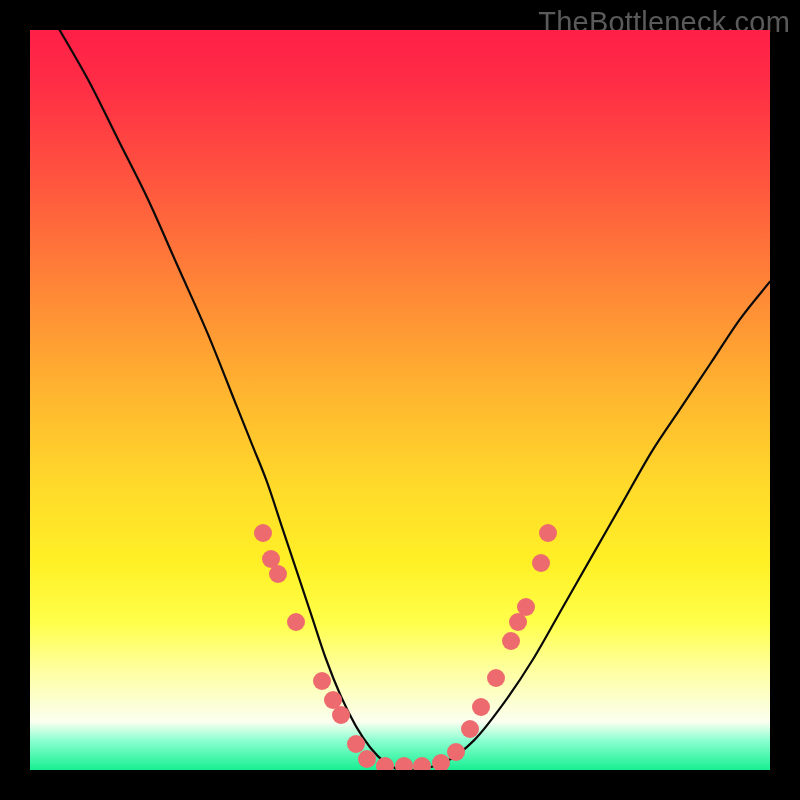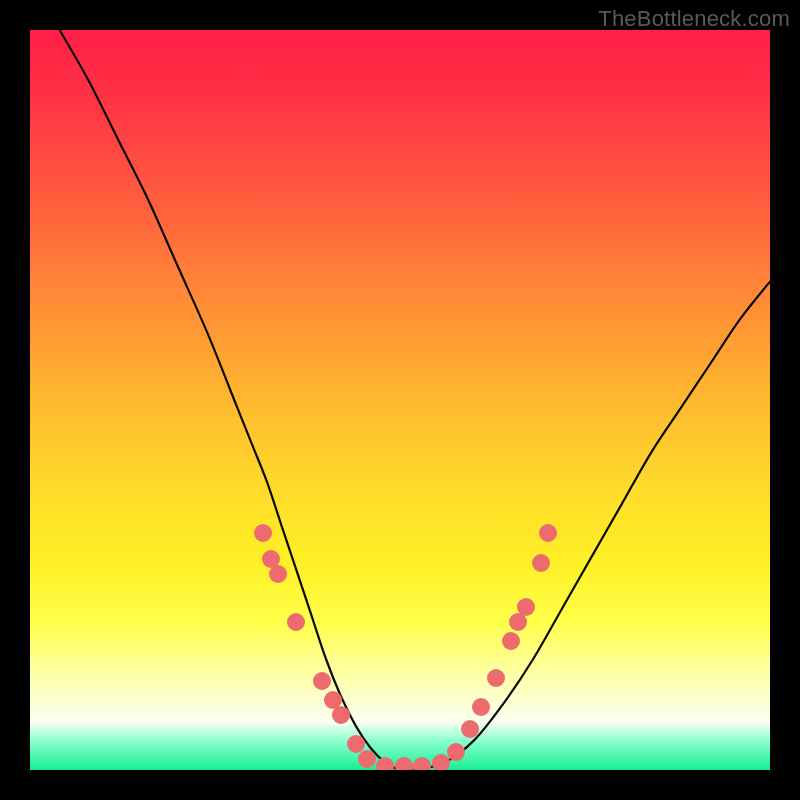--- a/index.html
+++ b/index.html
@@ -43,21 +43,21 @@
       #fafff0 93.5%,
       #8cffd0 96%,
       #17ef92 100%
     );
   }
   .watermark {
     position: absolute;
     top: 6px;
     right: 10px;
     color: #5a5a5a;
-    font-size: 22px;
+    font-size: 29px;
     letter-spacing: 0.2px;
     user-select: none;
   }
   svg.curve {
     position: absolute;
     inset: 0;
   }
   .dot {
     position: absolute;
     width: 18px;

